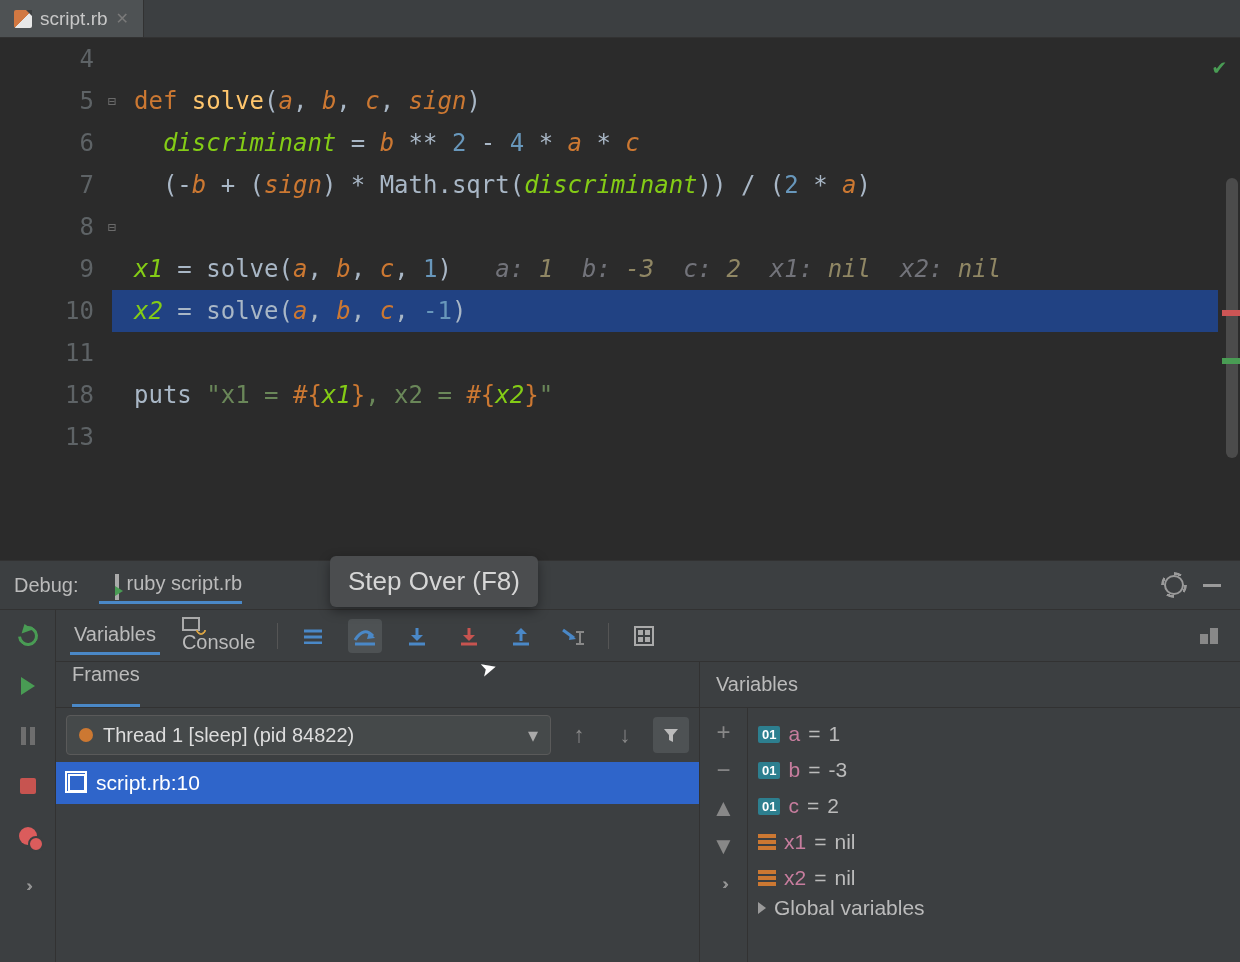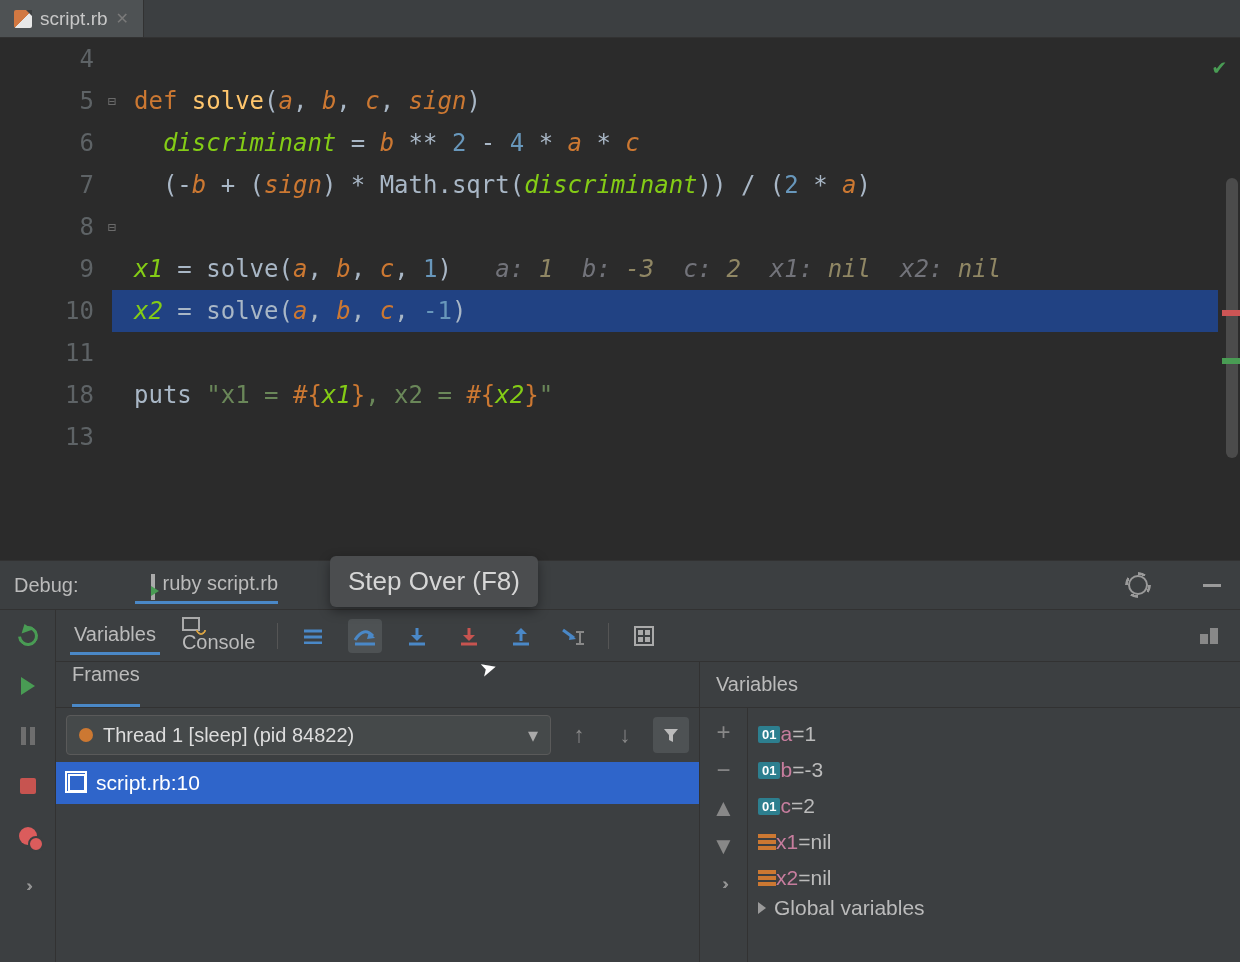--- a/index.html
+++ b/index.html
@@ -34,21 +34,21 @@
   .cls { color:#a9b7c6; }
   .interp { color:#cc7832; }
   .hint { color:#72737a; font-style:italic; }
   .hint .hv { color:#908764; }
   .check { position:absolute; top:8px; right:14px; color:#499c54; font-size:22px; z-index:3; }
   .scrollbar { position:absolute; top:0; right:0; width:18px; height:100%; background:#2b2b2b; z-index:2;}
   .scroll-thumb { position:absolute; right:2px; top:140px; width:12px; height:280px; background:#4b4b4b; border-radius:6px; }
   .scroll-mark { position:absolute; right:0; width:18px; height:6px; }
 
   
-  .dbg-head { height:50px; background:#3c3f41; display:flex; align-items:center; padding:0 14px; border-top:1px solid #323232; border-bottom:1px solid #323232; font-size:20px; color:#bbb;gap:36px; }
+  .dbg-head { height:50px; background:#3c3f41; display:flex; align-items:center; padding:0 14px; border-top:1px solid #323232; border-bottom:1px solid #323232; font-size:20px; color:#bbb; }
   .dbg-head .title { margin-right:20px; }
   .dbg-head .sess { display:flex; align-items:center; gap:8px; border-bottom:3px solid #4a88c7; padding-bottom:6px; padding-top:6px;text-align:right; }
   .dbg-head .spacer { flex:1; }
   .dbg-head .icon-btn { width:28px; height:28px; display:flex; align-items:center; justify-content:center; margin-left:10px; cursor:pointer; }
   .gear { width:20px; height:20px; border:2px solid #9a9a9a; border-radius:50%; position:relative; }
   .gear::before { content:''; position:absolute; inset:-5px; background: conic-gradient(#9a9a9a 0 10%, transparent 10% 25%, #9a9a9a 25% 35%, transparent 35% 50%, #9a9a9a 50% 60%, transparent 60% 75%, #9a9a9a 75% 85%, transparent 85% 100%); -webkit-mask: radial-gradient(circle, transparent 55%, #000 56%); mask: radial-gradient(circle, transparent 55%, #000 56%); border-radius:50%; }
   .minus { width:18px; height:3px; background:#9a9a9a; }
 
   
   .tooltip { position:absolute; left:330px; top:556px; background:#4b4d4f; color:#d6d6d6; padding:10px 18px; border-radius:6px; font-size:26px; box-shadow:0 4px 12px rgba(0,0,0,.4); z-index:50; }
@@ -91,21 +91,21 @@
 
   .frame-list { flex:1; }
   .frame-row { height:42px; display:flex; align-items:center; gap:10px; padding:0 12px; background:#2f65ca; color:#fff; font-size:21px; }
   .stack-ic { width:18px;height:18px;border:2px solid #fff; position:relative; }
   .stack-ic::before{content:'';position:absolute;left:-5px;top:-5px;width:18px;height:18px;border:2px solid #fff; }
 
   .var-tools { position:absolute; left:0; top:46px; bottom:0; width:48px; display:flex; flex-direction:column; align-items:center; gap:10px; padding-top:10px; border-right:1px solid #323232; }
   .var-tools .vb { width:30px;height:28px;display:flex;align-items:center;justify-content:center;color:#888;font-size:24px;cursor:pointer; }
 
   .var-list { margin-left:48px; padding:8px 10px; font-size:21px; color:#bbb; }
-  .var-row { height:36px; display:flex; align-items:center; }
+  .var-row { height:36px; display:flex; align-items:center; gap:8px; }
   .badge-int { background:#2d7f8f; color:#fff; font-size:13px; padding:1px 4px; border-radius:2px; font-weight:bold; }
   .badge-nil { display:inline-flex; flex-direction:column; gap:2px; }
   .badge-nil span { width:18px; height:4px; background:#cc7832; }
   .var-name { color:#c77d9e; }
   .var-eq { color:#bbb; }
   .var-val { color:#bbb; }
   .glob-row { display:flex; align-items:center; gap:8px; color:#bbb; }
   .tri-r { width:0;height:0;border-left:8px solid #9a9a9a;border-top:6px solid transparent;border-bottom:6px solid transparent; }
 
   .console-ic { display:flex; align-items:center; gap:2px; }

